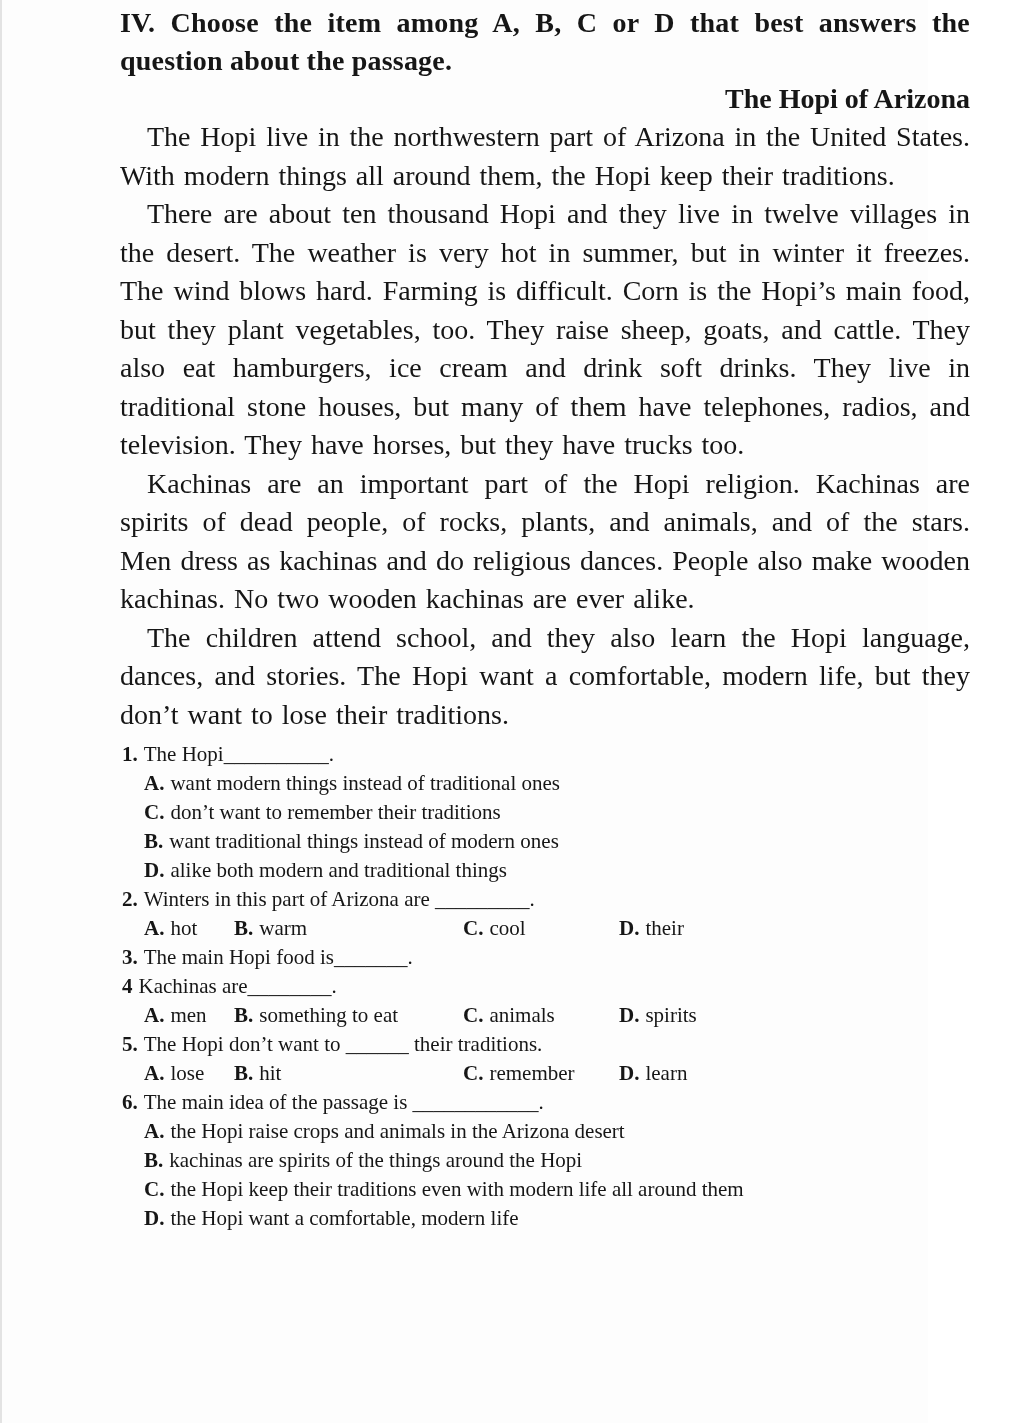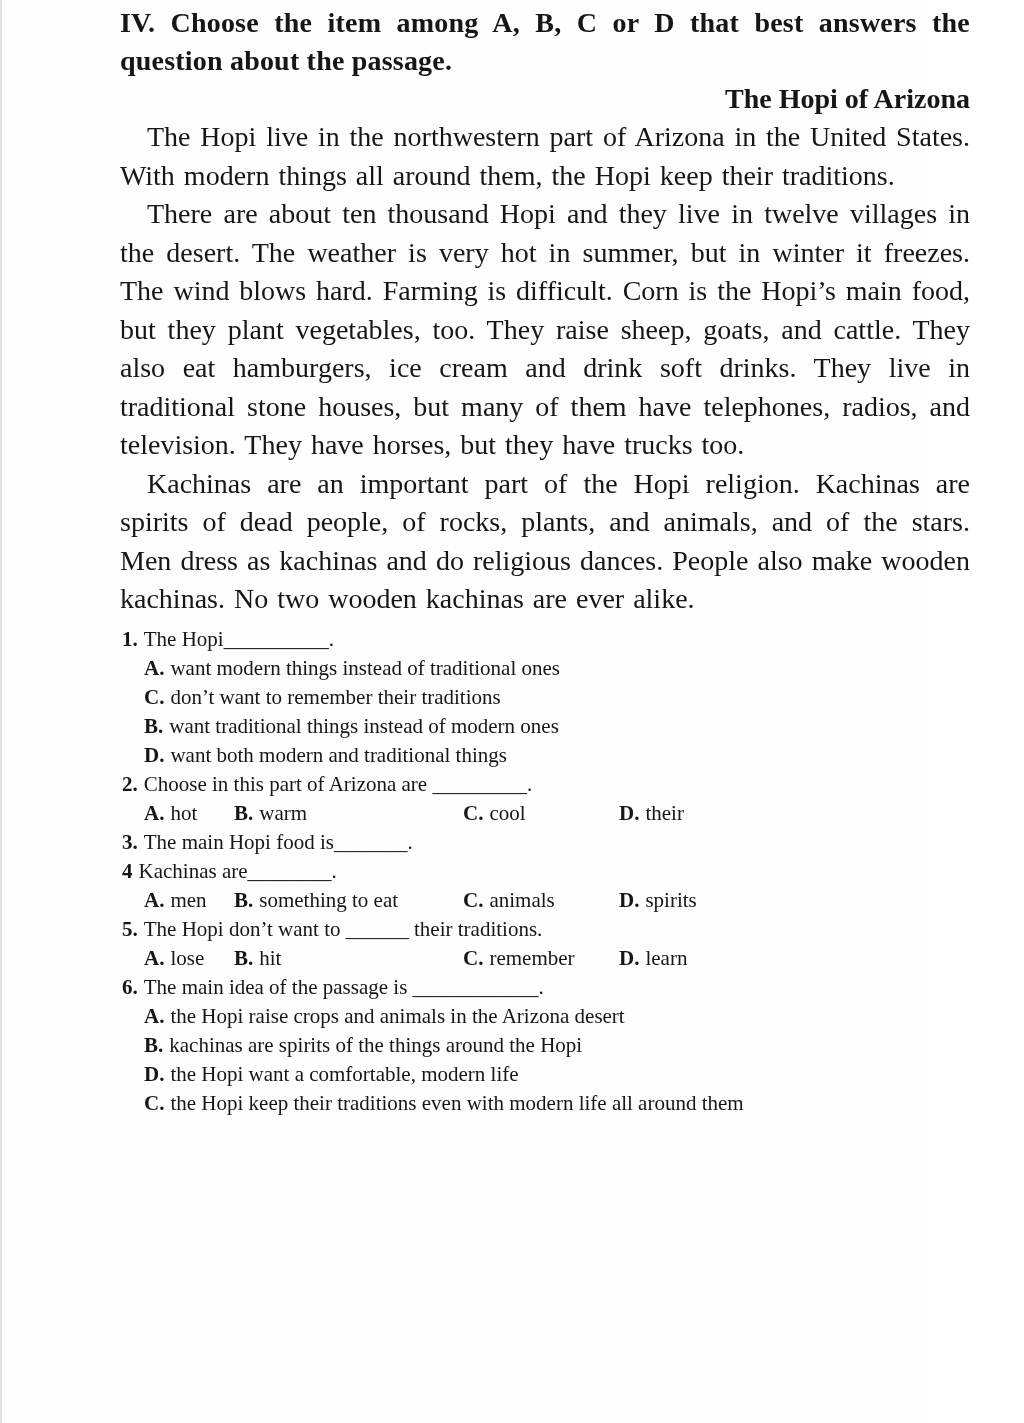--- a/index.html
+++ b/index.html
@@ -69,46 +69,47 @@
 <div class="page">
   <div class="content">
 
     <div class="instruction">IV. Choose the item among A, B, C or D that best answers the question about the passage.</div>
 
     <div class="passage-title">The Hopi of Arizona</div>
 
     <p class="para">The Hopi live in the northwestern part of Arizona in the United States. With modern things all around them, the Hopi keep their traditions.</p>
     <p class="para">There are about ten thousand Hopi and they live in twelve villages in the desert. The weather is very hot in summer, but in winter it freezes. The wind blows hard. Farming is difficult. Corn is the Hopi’s main food, but they plant vegetables, too. They raise sheep, goats, and cattle. They also eat hamburgers, ice cream and drink soft drinks. They live in traditional stone houses, but many of them have telephones, radios, and television. They have horses, but they have trucks too.</p>
     <p class="para">Kachinas are an important part of the Hopi religion. Kachinas are spirits of dead people, of rocks, plants, and animals, and of the stars. Men dress as kachinas and do religious dances. People also make wooden kachinas. No two wooden kachinas are ever alike.</p>
+    <p class="para">The children attend school, and they also learn the Hopi language, dances, and stories. The Hopi want a comfortable, modern life, but they don’t want to lose their traditions.</p>
 
     <div class="questions">
 
       <div class="q">
         <div class="q-line">
           <span class="q-num">1.</span><span class="q-text">The Hopi__________.</span>
         </div>
         <div class="opts-stacked">
           <div class="opt">
             <span class="opt-label">A.</span><span>want modern things instead of traditional ones</span>
           </div>
           <div class="opt">
             <span class="opt-label">C.</span><span>don’t want to remember their traditions</span>
           </div>
           <div class="opt">
             <span class="opt-label">B.</span><span>want traditional things instead of modern ones</span>
           </div>
           <div class="opt">
-            <span class="opt-label">D.</span><span>want both modern and traditional things</span>
+            <span class="opt-label">D.</span><span>alike both modern and traditional things</span>
           </div>
         </div>
       </div>
 
       <div class="q">
         <div class="q-line">
-          <span class="q-num">2.</span><span class="q-text">Choose in this part of Arizona are _________.</span>
+          <span class="q-num">2.</span><span class="q-text">Winters in this part of Arizona are _________.</span>
         </div>
         <div class="opts-row">
           <span class="opt pos-a">
             <span class="opt-label">A.</span><span>hot</span>
           </span>
           <span class="opt pos-b">
             <span class="opt-label">B.</span><span>warm</span>
           </span>
           <span class="opt pos-c">
             <span class="opt-label">C.</span><span>cool</span>
@@ -170,23 +171,23 @@
           <span class="q-num">6.</span><span class="q-text">The main idea of the passage is ____________.</span>
         </div>
         <div class="opts-stacked">
           <div class="opt">
             <span class="opt-label">A.</span><span>the Hopi raise crops and animals in the Arizona desert</span>
           </div>
           <div class="opt">
             <span class="opt-label">B.</span><span>kachinas are spirits of the things around the Hopi</span>
           </div>
           <div class="opt">
-            <span class="opt-label">D.</span><span>the Hopi want a comfortable, modern life</span>
+            <span class="opt-label">C.</span><span>the Hopi keep their traditions even with modern life all around them</span>
           </div>
           <div class="opt">
-            <span class="opt-label">C.</span><span>the Hopi keep their traditions even with modern life all around them</span>
+            <span class="opt-label">D.</span><span>the Hopi want a comfortable, modern life</span>
           </div>
         </div>
       </div>
 
     </div>
   </div>
 </div>
 
 </body></html>

